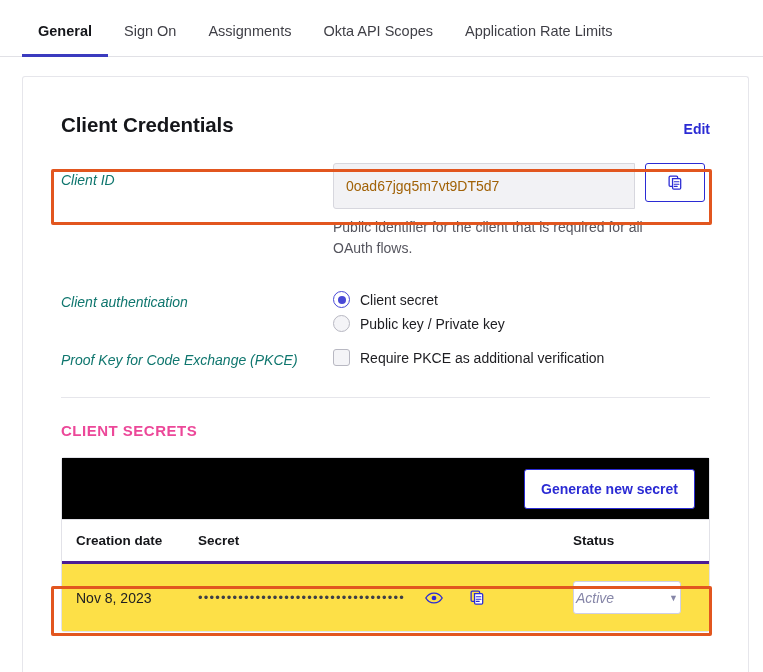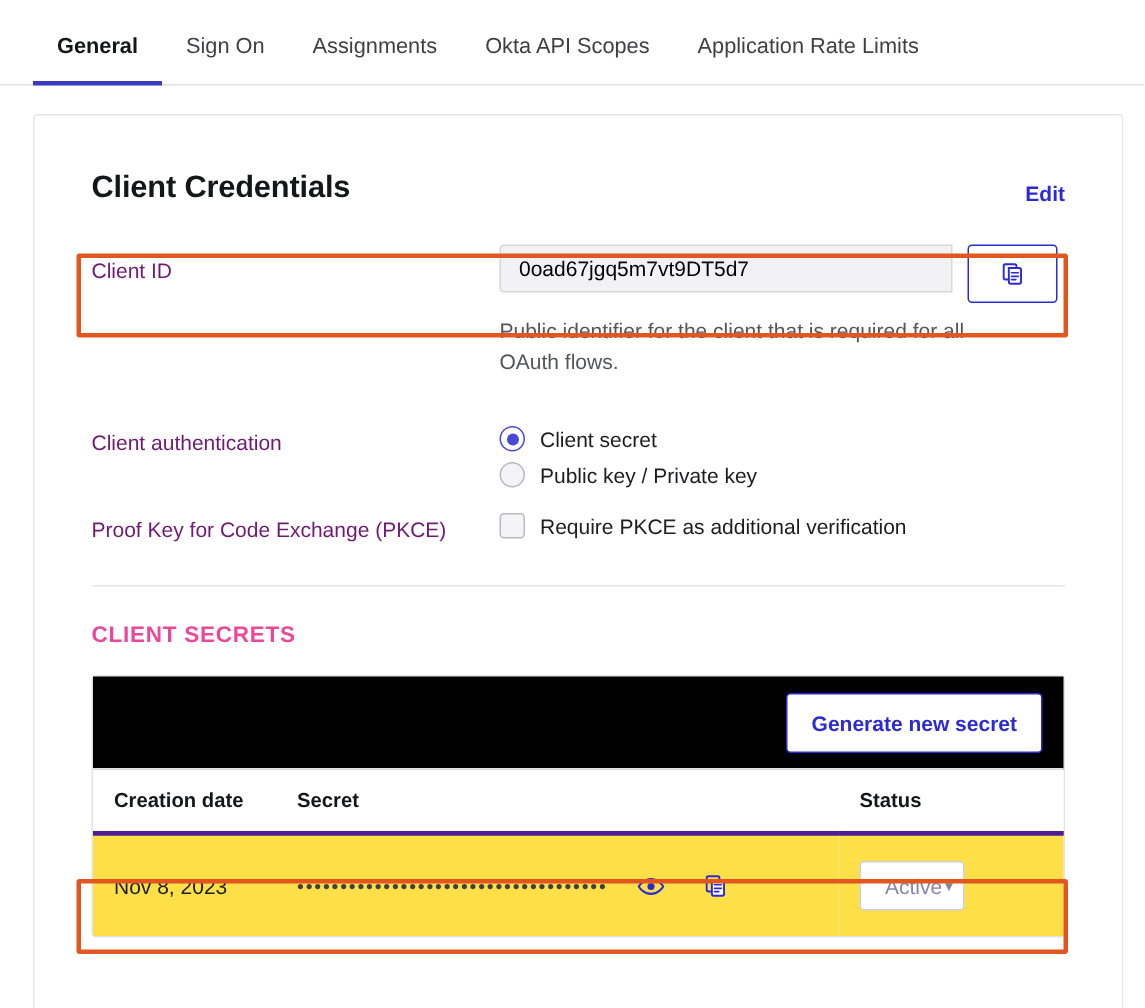--- a/index.html
+++ b/index.html
@@ -82,38 +82,39 @@
   
   .row {
     display: flex;
     align-items: flex-start;
     margin-bottom: 4px;
   }
   .row-label {
     width: 272px;
     flex: 0 0 272px;
     font-size: 14px;
-    color: #701a75;
+    color: #0f766e;
     padding-top: 8px;
     line-height: 1.35;
+    font-style: italic;
   }
   .row-field { flex: 1; }
 
   .input-wrap {
     display: flex;
     align-items: stretch;
     width: 372px;
   }
   .readonly-input {
     flex: 1;
-    height: 32px;
+    height: 46px;
     border: 1px solid #d7d7de;
     border-radius: 3px 0 0 3px;
     background: #f2f2f5;
-    color: #000000;
+    color: #a16207;
     font-size: 14px;
     padding: 0 12px;
     display: flex;
     align-items: center;
     overflow: hidden;
     white-space: nowrap;
   }
   .copy-btn {
     width: 60px;
     height: 39px;
@@ -254,29 +255,30 @@
     width: 22px;
     height: 22px;
     vertical-align: middle;
     cursor: pointer;
     margin-right: 18px;
   }
   .status-select {
     display: inline-flex;
     align-items: center;
     justify-content: space-between;
-    width: 70px;
+    width: 108px;
     height: 33px;
     border: 1px solid #cfcfe4;
     border-radius: 3px;
     background: #ffffff;
     color: #8686a8;
     font-size: 14px;
-    padding: 0 16px;
-    cursor: pointer;
+    padding: 0 2px;
+    cursor: pointer;
+    font-style: italic;
   }
   .caret { font-size: 9px; color: #8686a8; }
 
   
   .hl {
     position: absolute;
     border: 3px solid #e2561f;
     border-radius: 2px;
     pointer-events: none;
   }

